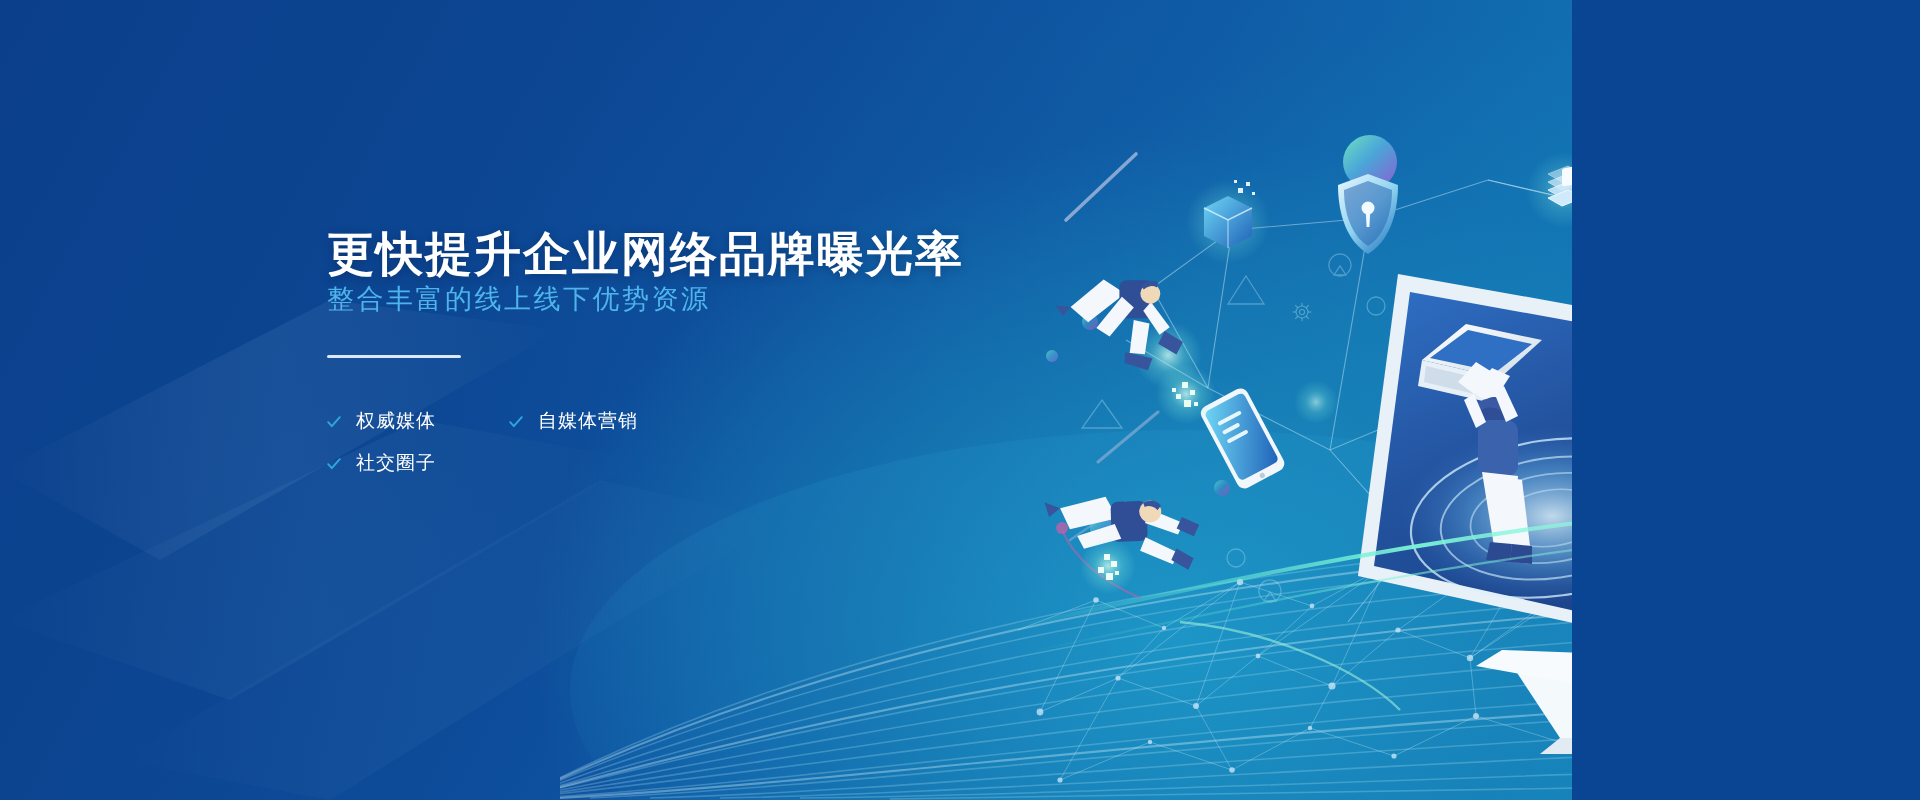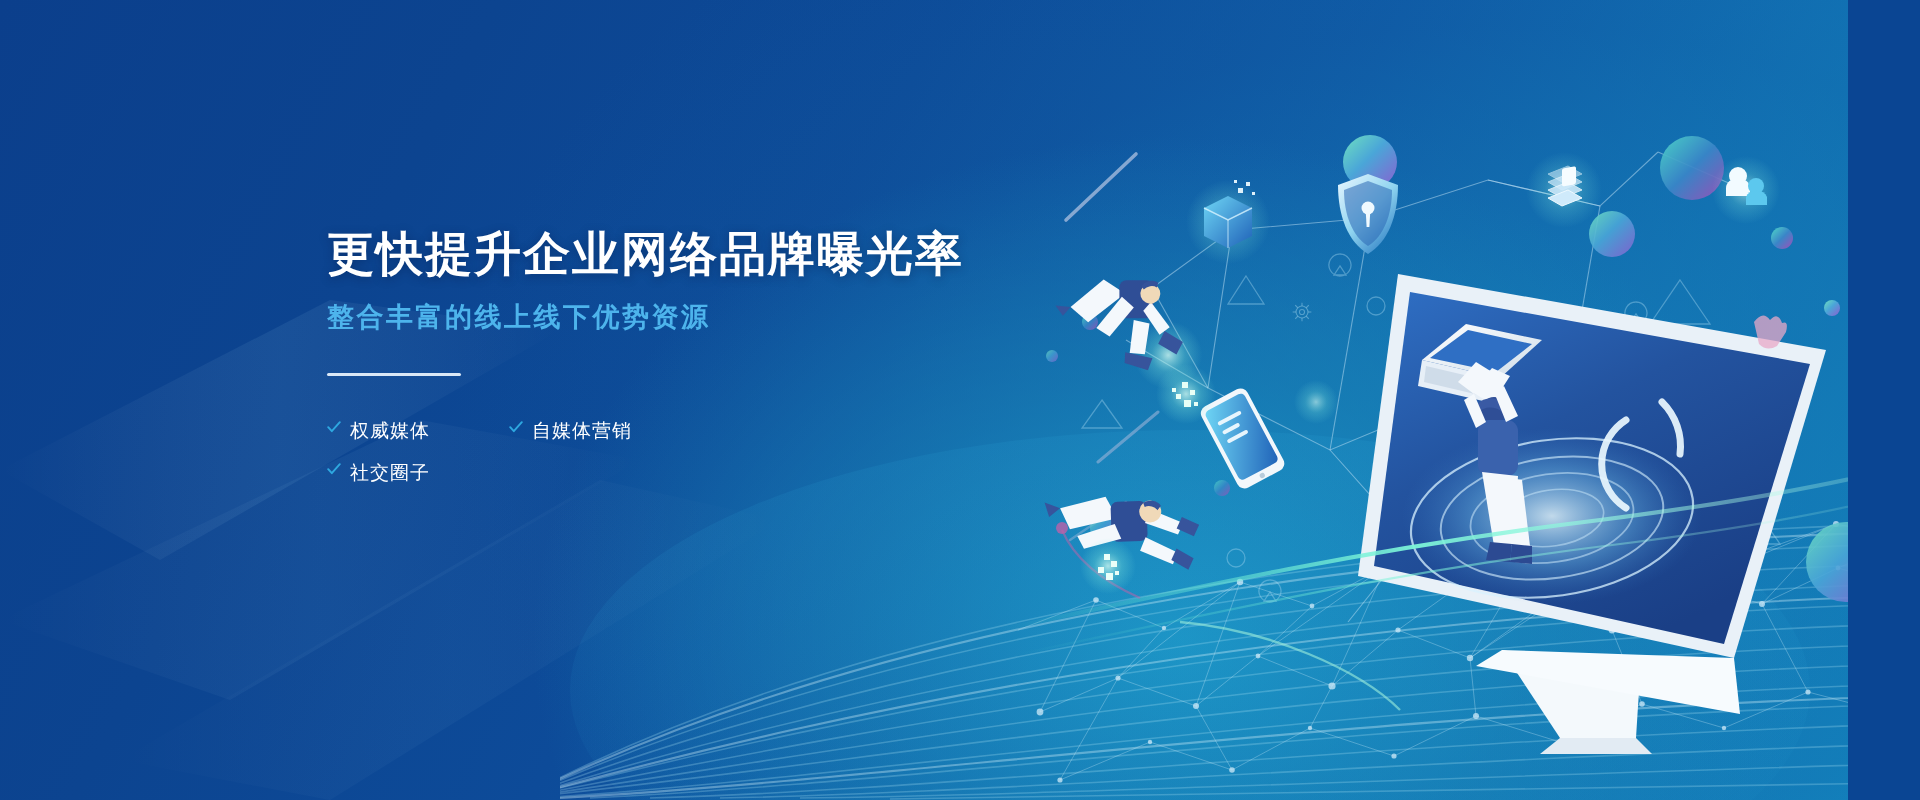--- a/index.html
+++ b/index.html
@@ -5,21 +5,21 @@
 <style>
   * { margin:0; padding:0; box-sizing:border-box; }
   html,body { width:1920px; height:800px; overflow:hidden; }
   body {
     font-family:"Liberation Sans","DejaVu Sans",sans-serif;
     background:#0a4593;
   }
 
   #banner {
     position:relative;
-    width:1848px; height:800px;
+    width:1572px; height:800px;
     overflow:hidden;
     background:
       radial-gradient(ellipse 900px 700px at 1180px 640px, rgba(28,150,198,0.95) 0%, rgba(25,135,185,0.55) 38%, rgba(20,100,165,0.0) 72%),
       radial-gradient(ellipse 1400px 900px at 1500px 430px, rgba(22,125,180,0.60) 0%, rgba(18,95,160,0.25) 45%, rgba(12,70,145,0) 75%),
       linear-gradient(118deg, #0b3f8c 0%, #0c4490 22%, #0d4b99 42%, #0f5ba8 62%, #1173b6 80%, #1388c2 100%);
   }
 
   
   .layer { position:absolute; inset:0; pointer-events:none; }
 
@@ -32,45 +32,44 @@
   #headline {
     font-size:47px;
     font-weight:bold;
     color:#ffffff;
     letter-spacing:2px;
     line-height:1.12;
     white-space:nowrap;
     text-shadow:0 2px 10px rgba(0,20,60,0.35);
   }
   #subtitle {
-    margin-top:18px;
     font-size:27px;
-    font-weight:bold;
+    font-weight:normal;
     color:#4db4ec;
     letter-spacing:2.5px;
     white-space:nowrap;
   }
   #divider {
     margin-top:38px;
     width:134px; height:3px;
     background:rgba(235,245,255,0.92);
     border-radius:2px;
   }
 
   #feature-grid {
     margin-top:42px;
     display:grid;
     grid-template-columns:182px auto;
     grid-auto-rows:42px;
     align-items:center;
   }
   .feature-item {
     display:flex;
-    align-items:flex-start;
-    gap:9px;
+    align-items:center;
+    gap:15px;
     height:42px;
   }
   .check-icon {
     display:block;
     width:14px; height:14px;
     flex:0 0 14px;
     margin-top:2px;
   }
   .check-icon svg { display:block; width:14px; height:14px; }
   .feature-label {

